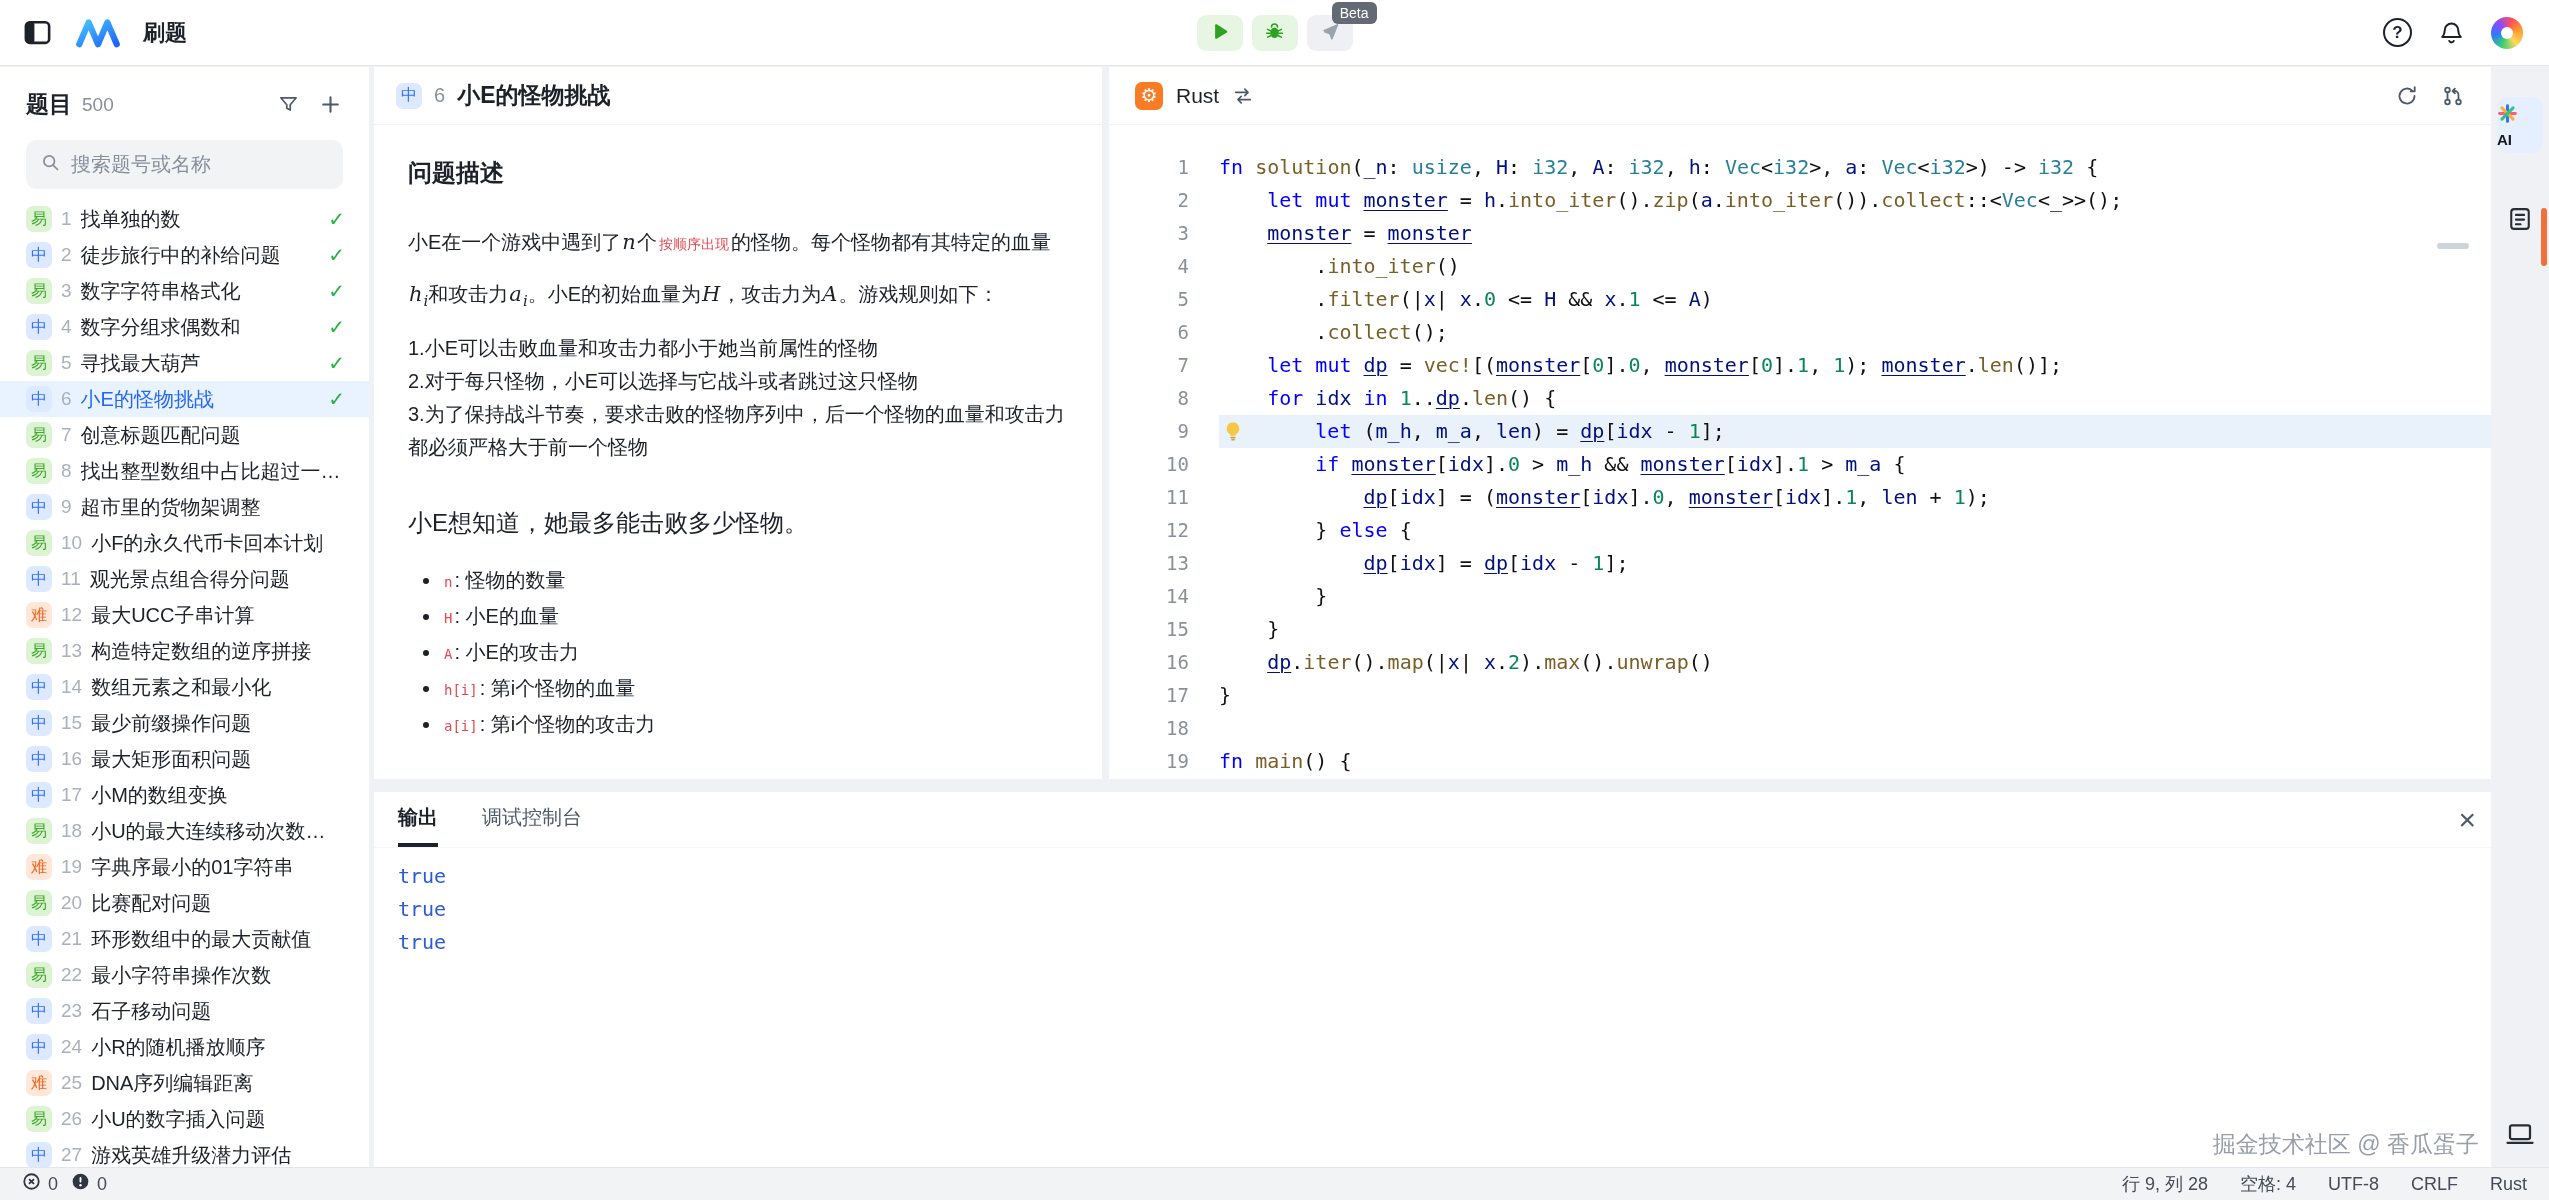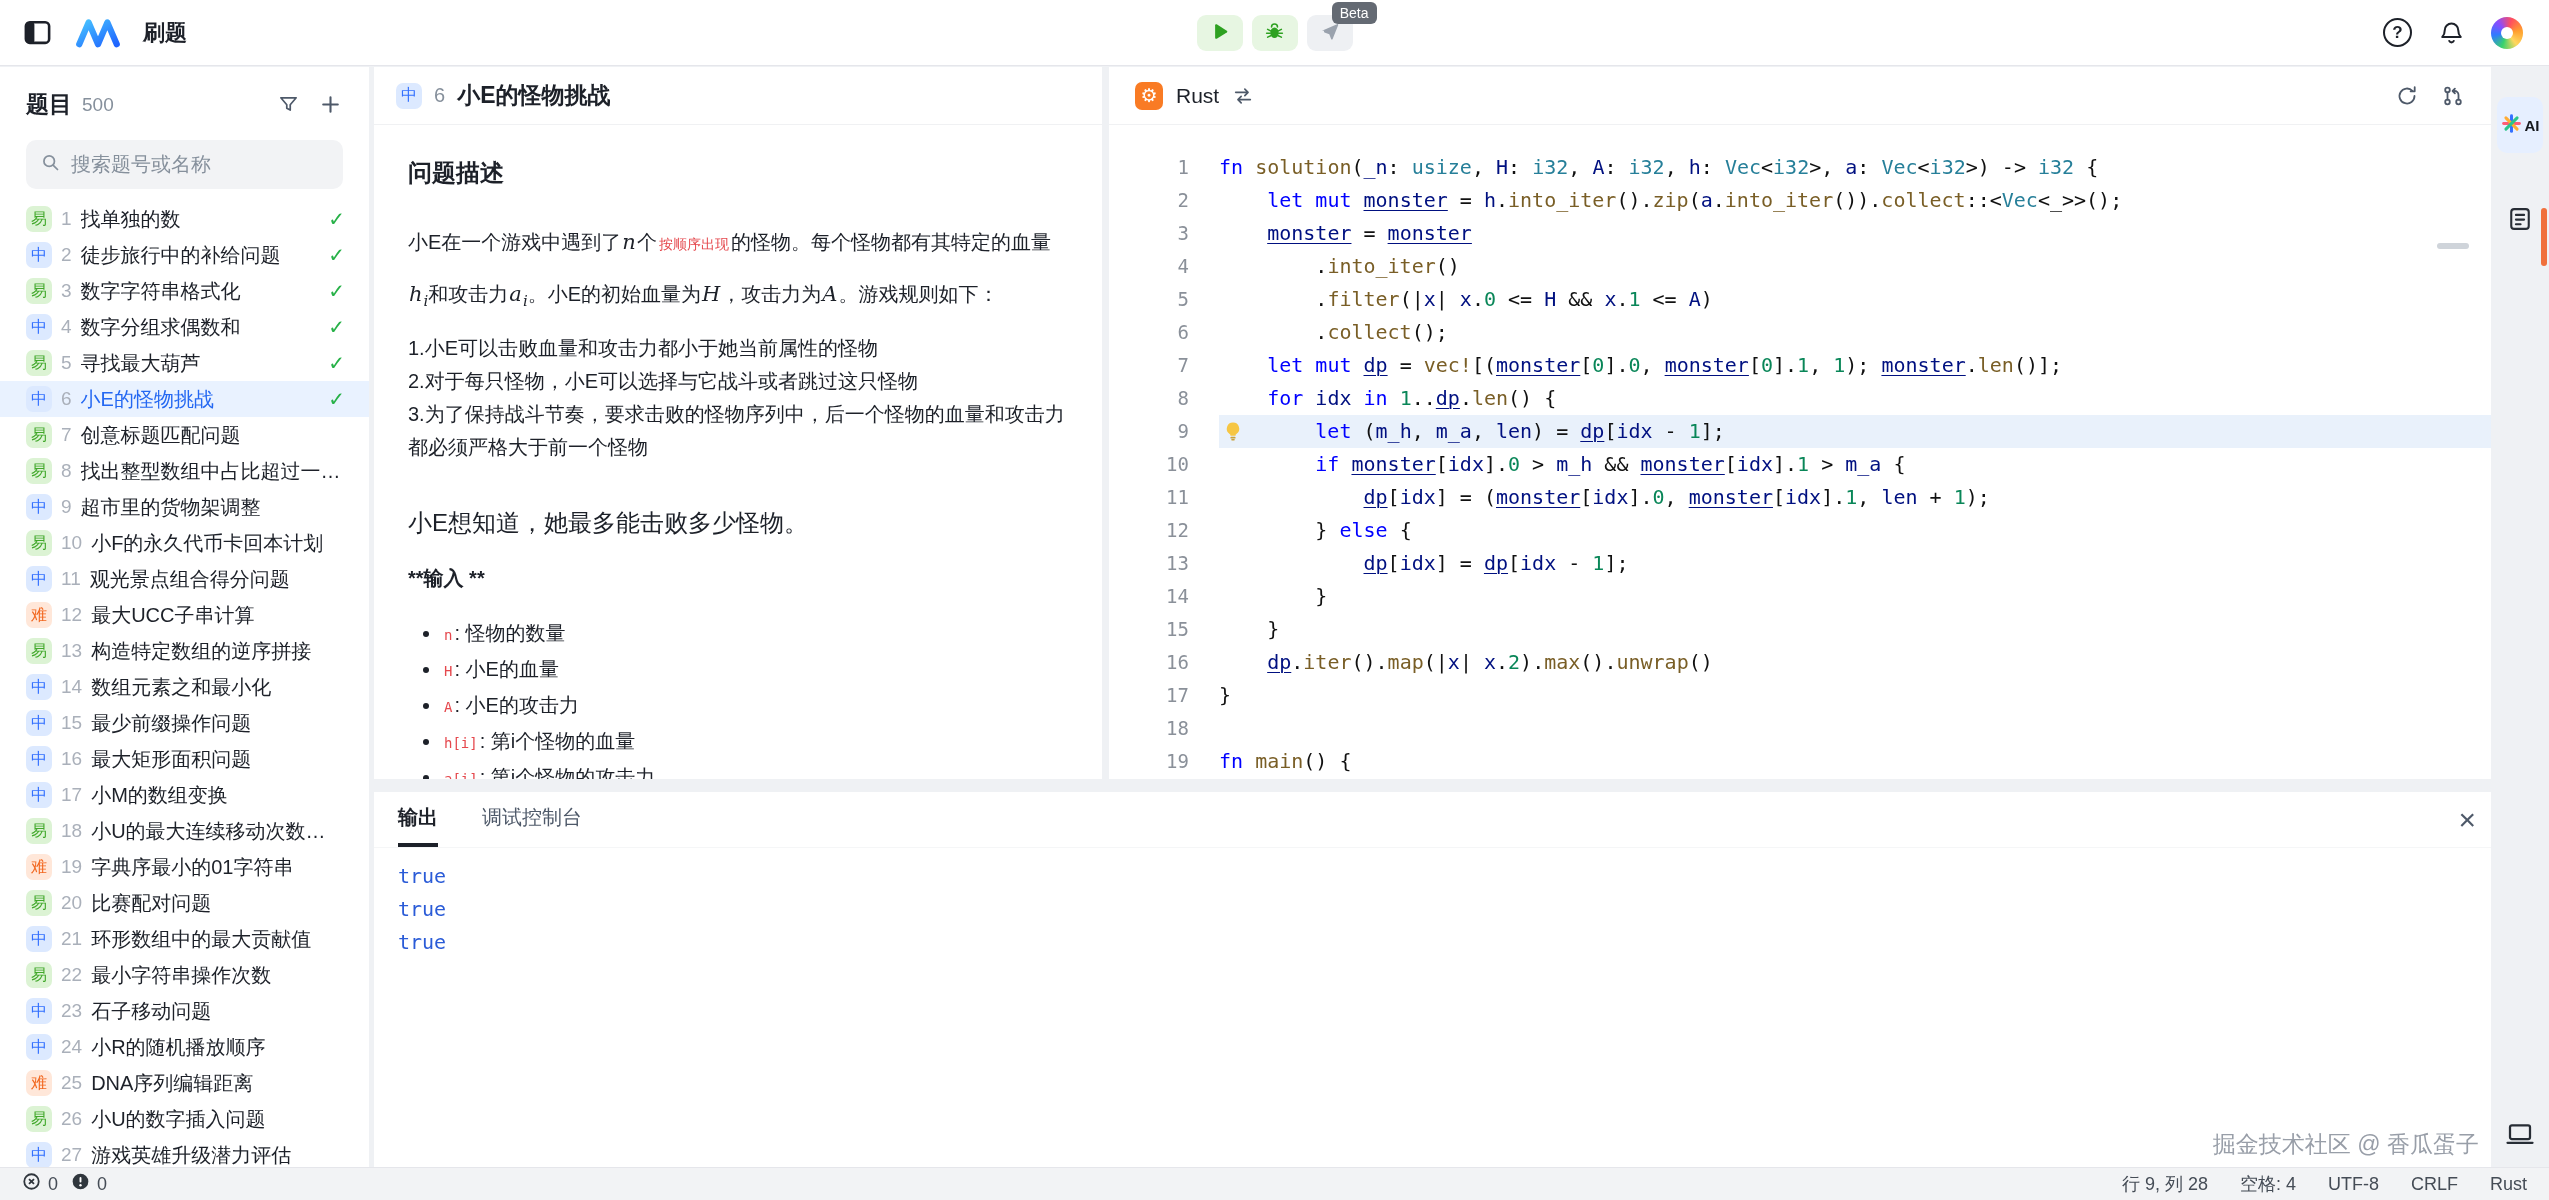--- a/index.html
+++ b/index.html
@@ -82,21 +82,21 @@
   
   .console-panel{position:absolute;left:374px;top:792px;width:2117px;height:375px;background:#fff;overflow:hidden}
   .console-tabs{height:56px;display:flex;align-items:stretch;padding:0 15px 0 24px;gap:44px;border-bottom:1px solid #f5f6f7}
   .tab{display:flex;align-items:center;font-size:20px;color:#4e5969;border-bottom:4px solid transparent;cursor:pointer}
   .tab.active{color:#1d2129;font-weight:700;border-bottom-color:#1d2129}
   .console-close{margin-left:auto;align-self:center;font-size:30px;color:#4e5969;line-height:1;cursor:pointer}
   .console-body{padding:12px 24px;font-family:"DejaVu Sans Mono",monospace;font-size:20px;line-height:33px;color:#2a5bd7}
 
   
   .right-rail{position:absolute;right:0;top:67px;width:58px;bottom:33px;display:flex;flex-direction:column;align-items:center;padding-top:30px}
-  .ai-btn{width:46px;height:56px;background:#e6efff;border-radius:10px;display:flex;align-items:center;justify-content:center;gap:3px;cursor:pointer}
+  .ai-btn{width:46px;height:56px;background:#e6efff;border-radius:10px;display:flex;flex-direction:column;justify-content:center;gap:3px;cursor:pointer}
   .ai-label{font-size:15px;font-weight:700;color:#15181d}
   .rail-icon{margin-top:52px;cursor:pointer}
   .rail-spacer{flex:1}
   .rail-bottom{margin-bottom:14px;cursor:pointer}
   .edge-indicator{position:absolute;right:2px;top:208px;width:6px;height:58px;background:#f0703c;border-radius:3px;z-index:7;cursor:pointer}
 
   
   .statusbar{position:absolute;left:0;right:0;bottom:0;height:33px;background:#f2f3f5;border-top:1px solid #e5e6eb;display:flex;align-items:center;padding:0 22px;font-size:18px;color:#454c56;z-index:6}
   .sb-left{display:flex;align-items:center;gap:7px}
   .sb-left .cnt{margin-right:6px}
@@ -348,21 +348,20 @@
     </div>
     <div class="pp-body">
       <h3 class="pp-section">问题描述</h3>
       <p class="pp-intro"><span>小E在一个游戏中遇到了</span><span class="run-math">n</span><span>个</span><span class="run-code">按顺序出现</span><span>的怪物。每个怪物都有其特定的血量</span><span class="run-math">h</span><span class="run-msub">i</span><span>和攻击力</span><span class="run-math">a</span><span class="run-msub">i</span><span>。小E的初始血量为</span><span class="run-math">H</span><span>，攻击力为</span><span class="run-math">A</span><span>。游戏规则如下：</span></p>
       <div>
           <p class="rule">1.小E可以击败血量和攻击力都小于她当前属性的怪物</p>
           <p class="rule">2.对于每只怪物，小E可以选择与它战斗或者跳过这只怪物</p>
           <p class="rule">3.为了保持战斗节奏，要求击败的怪物序列中，后一个怪物的血量和攻击力都必须严格大于前一个怪物</p>
         </div>
       <p class="pp-question">小E想知道，她最多能击败多少怪物。</p>
-      <p class="pp-input-label">**输入 **</p>
       <ul class="pp-inputs">
           <li class="input-item"><span class="run-code">n</span><span>: 怪物的数量</span></li>
           <li class="input-item"><span class="run-code">H</span><span>: 小E的血量</span></li>
           <li class="input-item"><span class="run-code">A</span><span>: 小E的攻击力</span></li>
           <li class="input-item"><span class="run-code">h[i]</span><span>: 第i个怪物的血量</span></li>
           <li class="input-item"><span class="run-code">a[i]</span><span>: 第i个怪物的攻击力</span></li>
         </ul>
     </div>
   </section>
 

